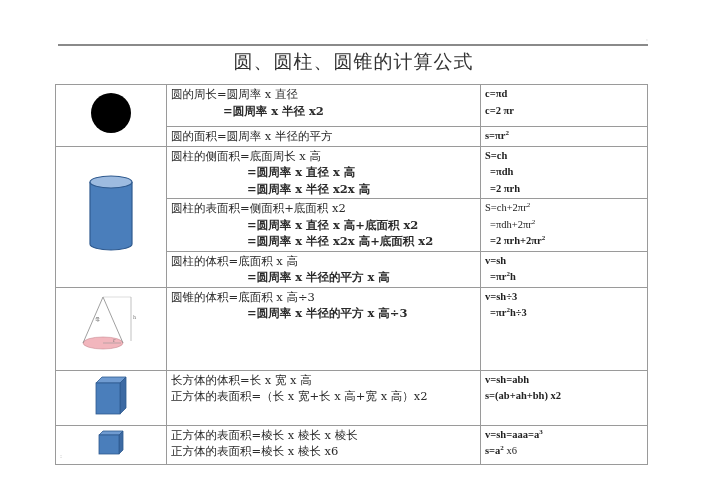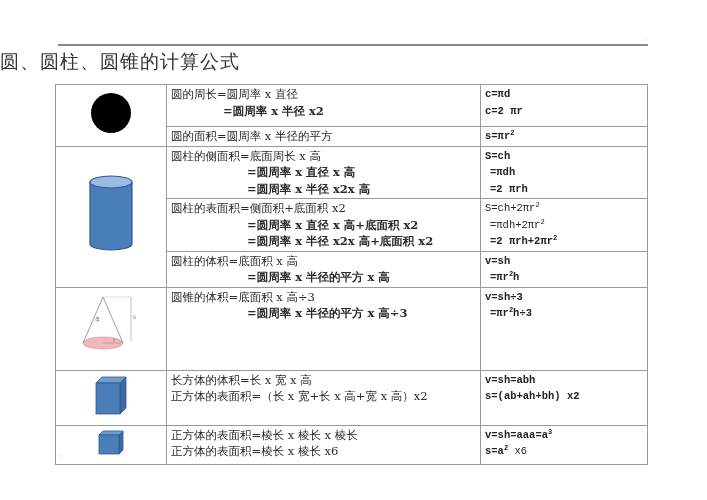--- a/index.html
+++ b/index.html
@@ -1,26 +1,26 @@
 <!DOCTYPE html>
 <html><head>
 <meta charset="utf-8">
 <style>
   html, body { margin:0; padding:0; background:#ffffff; }
   body { width:707px; height:500px; position:relative; overflow:hidden;
          font-family: "DejaVu Serif", "Liberation Serif", serif; color:#2a2a2a; }
   .top-rule { position:absolute; left:58px; top:44px; width:590px; height:0; border-top:2px solid #8a8a8a; }
   .tiny-dot { position:absolute; font-size:6px; color:#999; }
-  .title { position:absolute; left:0; top:49px; width:707px; text-align:left;
+  .title { position:absolute; left:0; top:49px; width:707px; text-align:center;
            font-size:19px; letter-spacing:1px; color:#333; }
   table { position:absolute; left:55px; top:84px; border-collapse:collapse; table-layout:fixed; }
   td { border:1.5px solid #9a9a9a; vertical-align:top; padding:1px 4px; font-size:11.5px; line-height:16.5px; }
   td.pic { width:110px; text-align:center; vertical-align:middle; padding:0; }
   td.txt { width:305px; }
-  td.fml { width:158px; font-family:Liberation Mono, monospace; font-size:10.5px; font-weight:bold; color:#222; }
+  td.fml { width:158px; font-family:Liberation Serif, serif; font-size:10.5px; font-weight:bold; color:#222; }
   .line { white-space:pre; display:block; }
   .ind { padding-left:52px;font-weight:bold; }
   .ind2 { padding-left:76px;font-weight:bold; }
   .fi { padding-left:5px; }
   .normal { font-weight:normal; }
   sup { font-size:7px; line-height:0; }
 </style>
 </head>
 <body>
 

